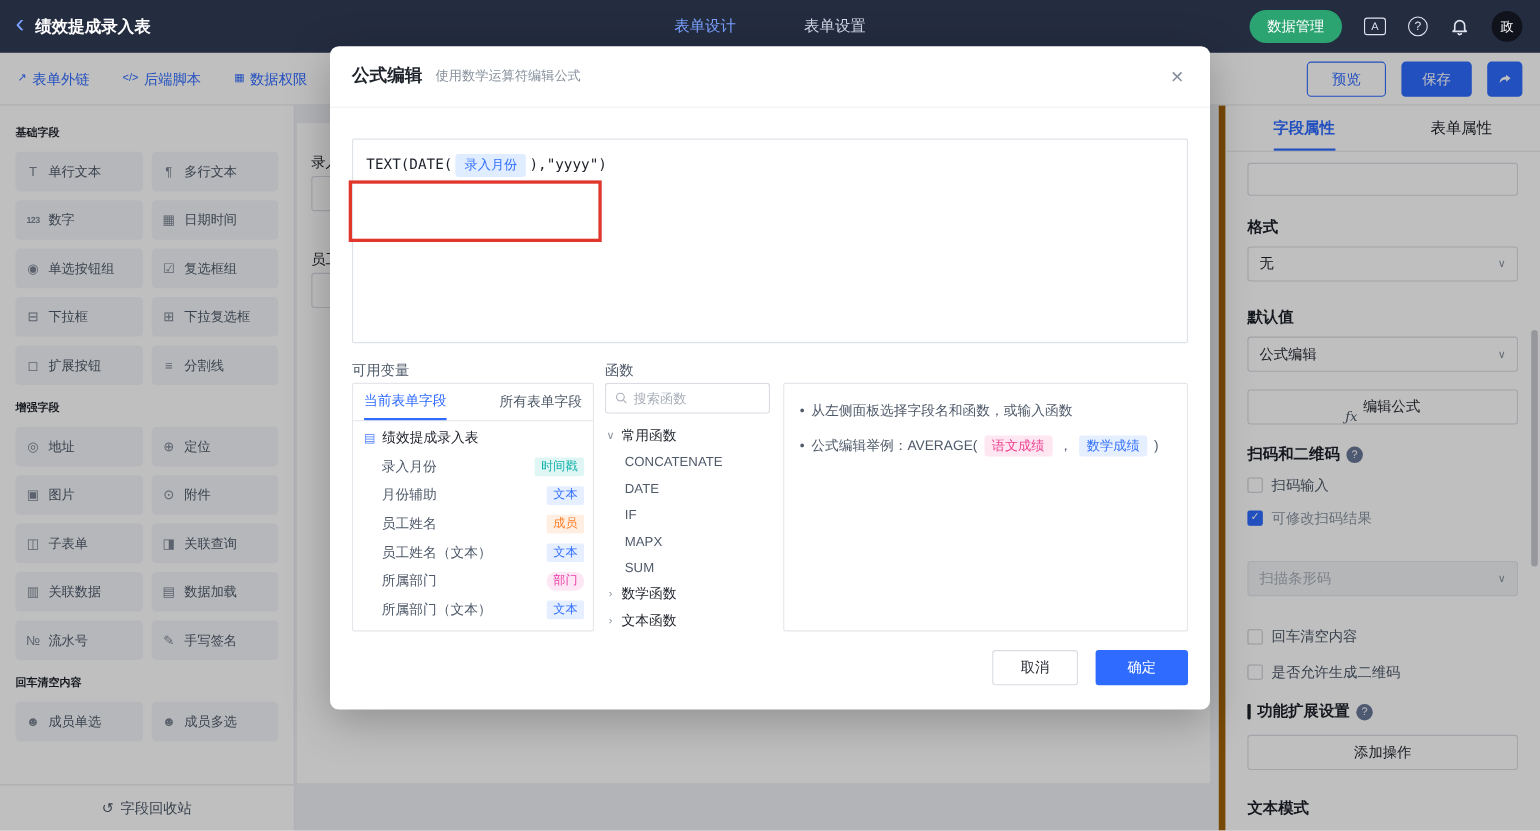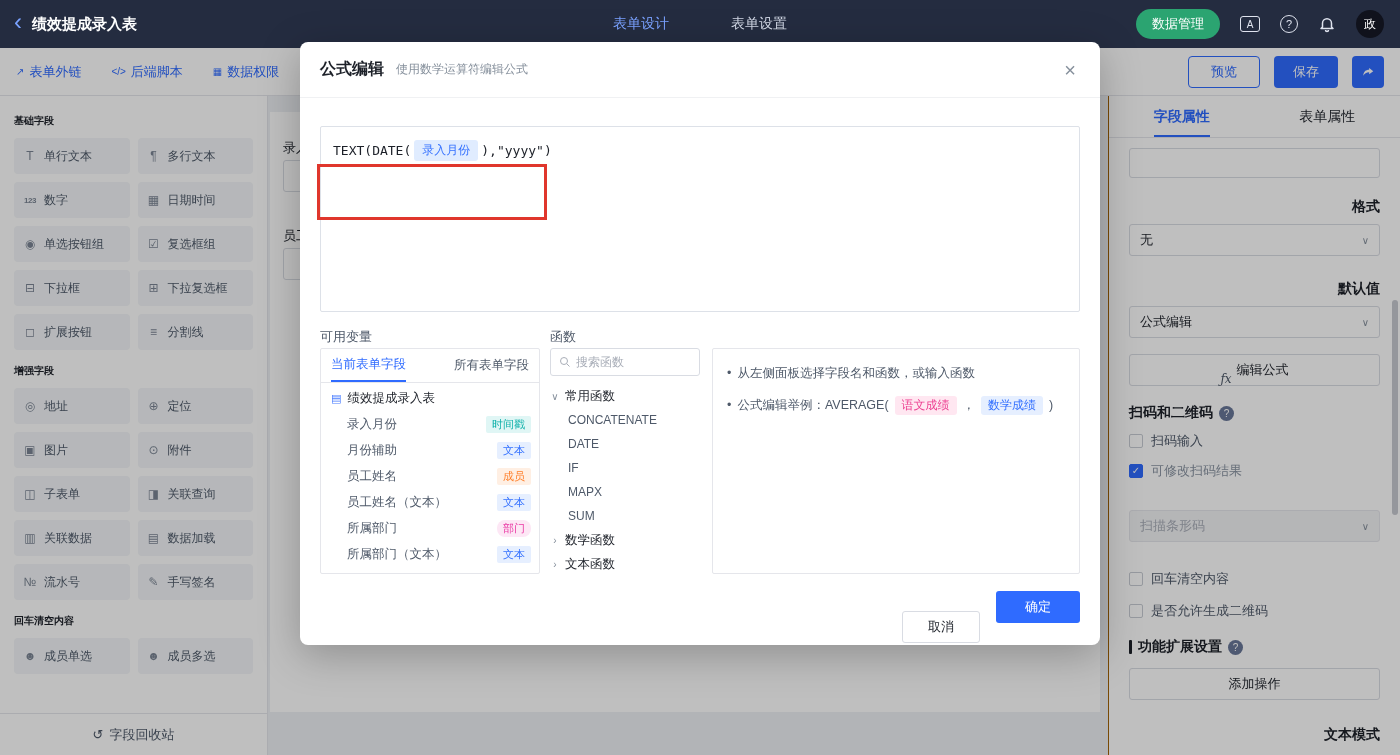--- a/index.html
+++ b/index.html
@@ -56,21 +56,21 @@
 
   
   .canvas { position:absolute; left:268px; top:96px; right:292px; bottom:0; background:#eef0f4; overflow:hidden; }
   .form-card { position:absolute; left:2px; top:16px; width:830px; height:600px; background:#fff; }
   .fc-label { position:absolute; left:13px; font-size:13px; color:#1d2129; }
   .fc-input { position:absolute; left:13px; width:720px; height:32px; border:1px solid #d9dce3;
               border-radius:3px; background:#fff; }
 
   
   .rightpanel { position:absolute; right:0; top:96px; bottom:0; width:292px; background:#fff;
-                border-left:1px solid #a16207; overflow:hidden;text-align:right; }
+                border-left:6px solid #a16207; overflow:hidden; }
   .rp-tabs { height:42px; border-bottom:1px solid #e5e6eb; display:flex; }
   .rp-tab { flex:1; display:flex; align-items:center; justify-content:center; font-size:14px;
             color:#1d2129; position:relative; cursor:pointer; }
   .rp-tab.active { color:#2f6bff; font-weight:bold; }
   .rp-tab.active::after { content:""; position:absolute; bottom:0; left:50%; transform:translateX(-50%);
                           width:56px; height:2px; background:#2f6bff; }
   .rp-body { padding:0 20px; }
   .rp-input { margin-top:10px; height:30px; border:1px solid #d9dce3; border-radius:3px; }
   .rp-label { margin-top:20px; font-size:14px; font-weight:bold; }
   .rp-select { margin-top:8px; height:32px; border:1px solid #d9dce3; border-radius:3px; display:flex;
@@ -141,21 +141,21 @@
   .helpbox { position:absolute; left:412px; top:306px; width:368px; height:226px; border:1px solid #e5e6eb;
              border-radius:2px; padding:12px 14px; font-size:12.5px; color:#4e5969; }
   .h-line { display:flex; align-items:center; gap:6px; margin-bottom:8px; line-height:24px; }
   .blt { color:#4e5969; }
   .h-pill { border-radius:3px; padding:1px 7px; font-size:12px; line-height:17px; cursor:pointer; }
   .h-pill.pink { background:#ffe7f1; color:#ed4192; }
   .h-pill.blue { background:#e6efff; color:#3370ff; }
   .m-footer { position:absolute; left:0; bottom:0; width:100%; height:62px; display:flex;
               align-items:flex-start; padding:8px 20px 0; justify-content:flex-end; gap:16px; }
   .btn-cancel { width:78px; height:32px; border:1px solid #d9dce3; border-radius:3px; background:#fff;
-                font-size:13px; color:#1d2129; display:flex; align-items:center; justify-content:center; cursor:pointer;margin-top:20px; }
+                font-size:13px; color:#1d2129; display:flex; align-items:center; justify-content:center; cursor:pointer; }
   .btn-ok { width:84px; height:32px; background:#2f6bff; border-radius:3px; color:#fff; font-size:13px;
             display:flex; align-items:center; justify-content:center; cursor:pointer; }
 </style>
 </head>
 <body>
 
 <div class="topbar">
   <div class="tb-left">
     <span class="back">‹</span>
     <span class="tb-title">绩效提成录入表</span>

